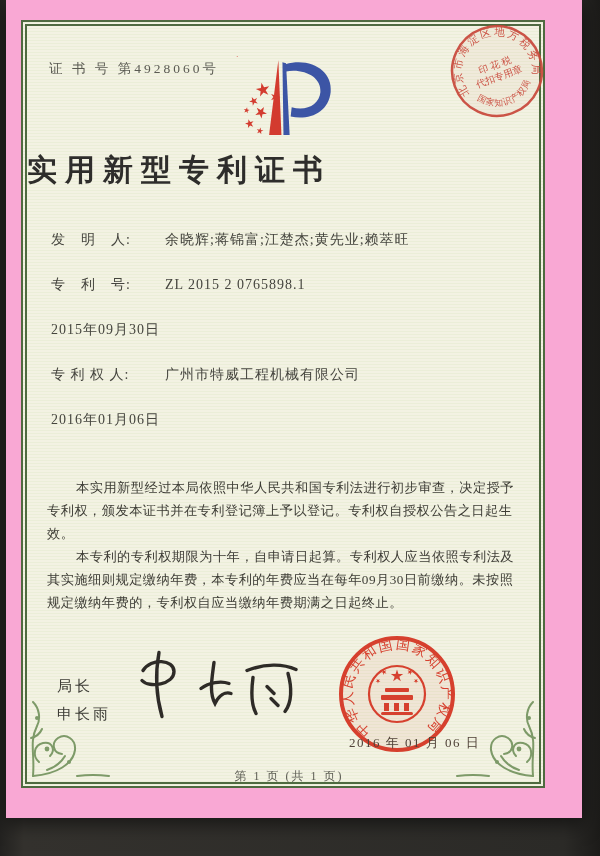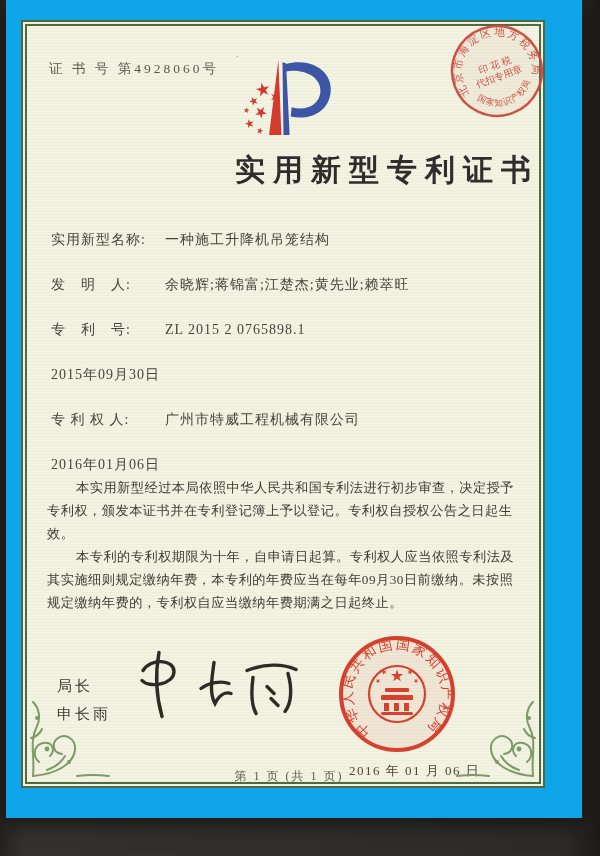--- a/index.html
+++ b/index.html
@@ -3,55 +3,55 @@
 <meta charset="utf-8">
 <style>
   html,body{margin:0;padding:0;}
   body{
     width:600px;height:856px;position:relative;overflow:hidden;
     background:linear-gradient(90deg,#232220 0%,#34322e 4%,#2c2b28 94%,#1c1b19 100%);
     font-family:"Liberation Serif","DejaVu Serif",serif;
   }
   .paper{
     position:absolute;left:6px;top:0;width:576px;height:818px;
-    background:#0ea5e9;box-shadow:0 6px 18px rgba(0,0,0,.55);
+    background:#f9a8d4;box-shadow:0 6px 18px rgba(0,0,0,.55);
   }
   .frame{
     position:absolute;left:15px;top:20px;width:524px;height:768px;
     border:6px double #4f6a40;
     background:
       repeating-linear-gradient(180deg,#f3f2e3 0px,#f3f2e3 2px,#ebeed8 2px,#ebeed8 3px);
     box-sizing:border-box;
   }
   .frame-content{position:relative;width:100%;height:100%;}
   .cert-number{
     position:absolute;left:22px;top:34px;font-size:13.5px;color:#5a5a52;
     letter-spacing:3px;
   }
   .logo{position:absolute;left:202px;top:30px;width:150px;height:118px;}
   .cert-title{
-    position:absolute;left:0;right:0;top:124px;text-align:right;
+    position:absolute;left:0;right:0;top:124px;text-align:left;
     font-size:30px;font-weight:600;color:#2e2d2b;letter-spacing:8px;
   }
   .fields{position:absolute;left:24px;top:204px;right:16px;}
   .field-row{display:flex;margin-bottom:26px;font-size:14px;color:#45453e;line-height:19px;}
   .field-label{flex:none;width:114px;letter-spacing:1px;}
   .field-value{letter-spacing:1px;}
   .body-text{
     position:absolute;left:20px;right:14px;top:450px;
     font-size:13.2px;line-height:23px;color:#3d3c35;letter-spacing:.5px;
   }
   .body-text p{margin:0;text-indent:2.2em;}
   .director{position:absolute;left:30px;top:646px;font-size:15px;color:#3c3b35;
     letter-spacing:3px;line-height:28px;font-family:Liberation Serif, serif;}
   .signature{position:absolute;left:102px;top:612px;width:185px;height:90px;}
   .seal{position:absolute;left:308px;top:606px;width:124px;height:124px;}
   .seal-date{
     position:absolute;left:322px;top:708px;font-size:13px;color:#504238;
-    letter-spacing:1.5px;white-space:nowrap;margin-top:28px;
+    letter-spacing:1.5px;white-space:nowrap;
   }
   .page-footer{
     position:absolute;left:12px;right:0;top:742px;text-align:center;
     font-size:12px;color:#5b5b52;letter-spacing:2px;
   }
   .ornament{position:absolute;width:92px;height:92px;pointer-events:none;}
   .ornament.left{left:-2px;bottom:-2px;}
   .ornament.right{right:-2px;bottom:-2px;transform:scaleX(-1);}
   .tax-stamp{position:absolute;left:440px;top:20px;width:102px;height:102px;opacity:.92;}
 </style>
@@ -97,24 +97,20 @@
             </g>
           <g transform="translate(22,73) scale(3.5) rotate(12)">
               <use href="#star"></use>
             </g>
         </g>
       </svg>
 
       <div class="cert-title">实用新型专利证书</div>
 
       <div class="fields">
-        <div class="field-row">
-          <span class="field-label">实用新型名称:</span>
-          <span class="field-value">一种施工升降机吊笼结构</span>
-        </div>
         <div class="field-row">
           <span class="field-label">发　明　人:</span>
           <span class="field-value">余晓辉;蒋锦富;江楚杰;黄先业;赖萃旺</span>
         </div>
         <div class="field-row">
           <span class="field-label">专　利　号:</span>
           <span class="field-value">ZL 2015 2 0765898.1</span>
         </div>
         <div class="field-row">
           <span class="field-value">2015年09月30日</span>

